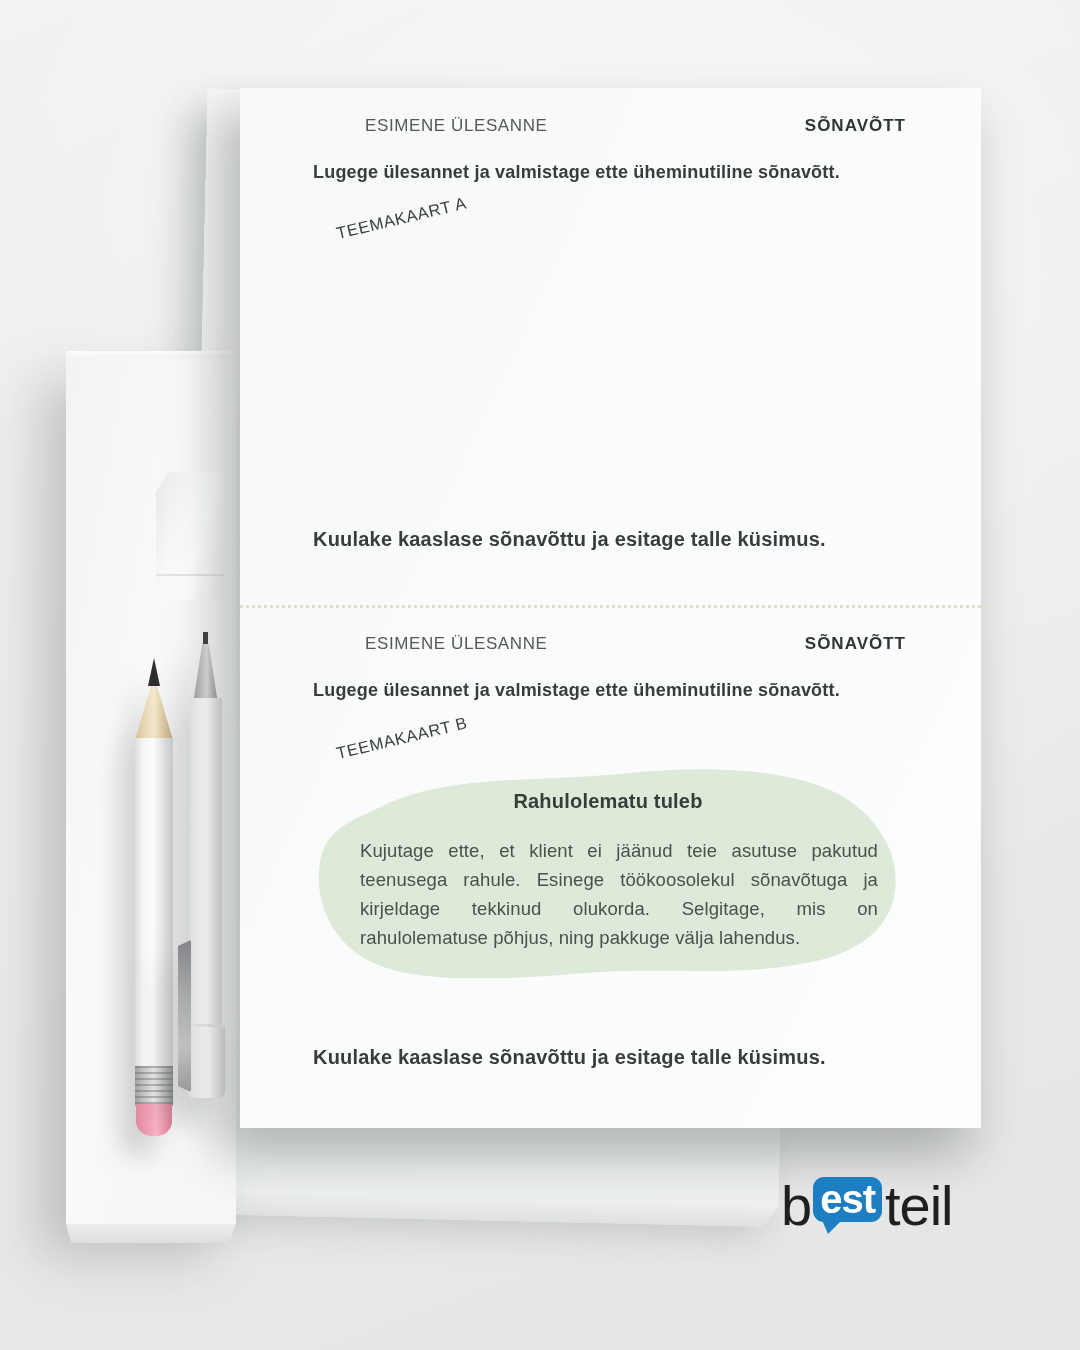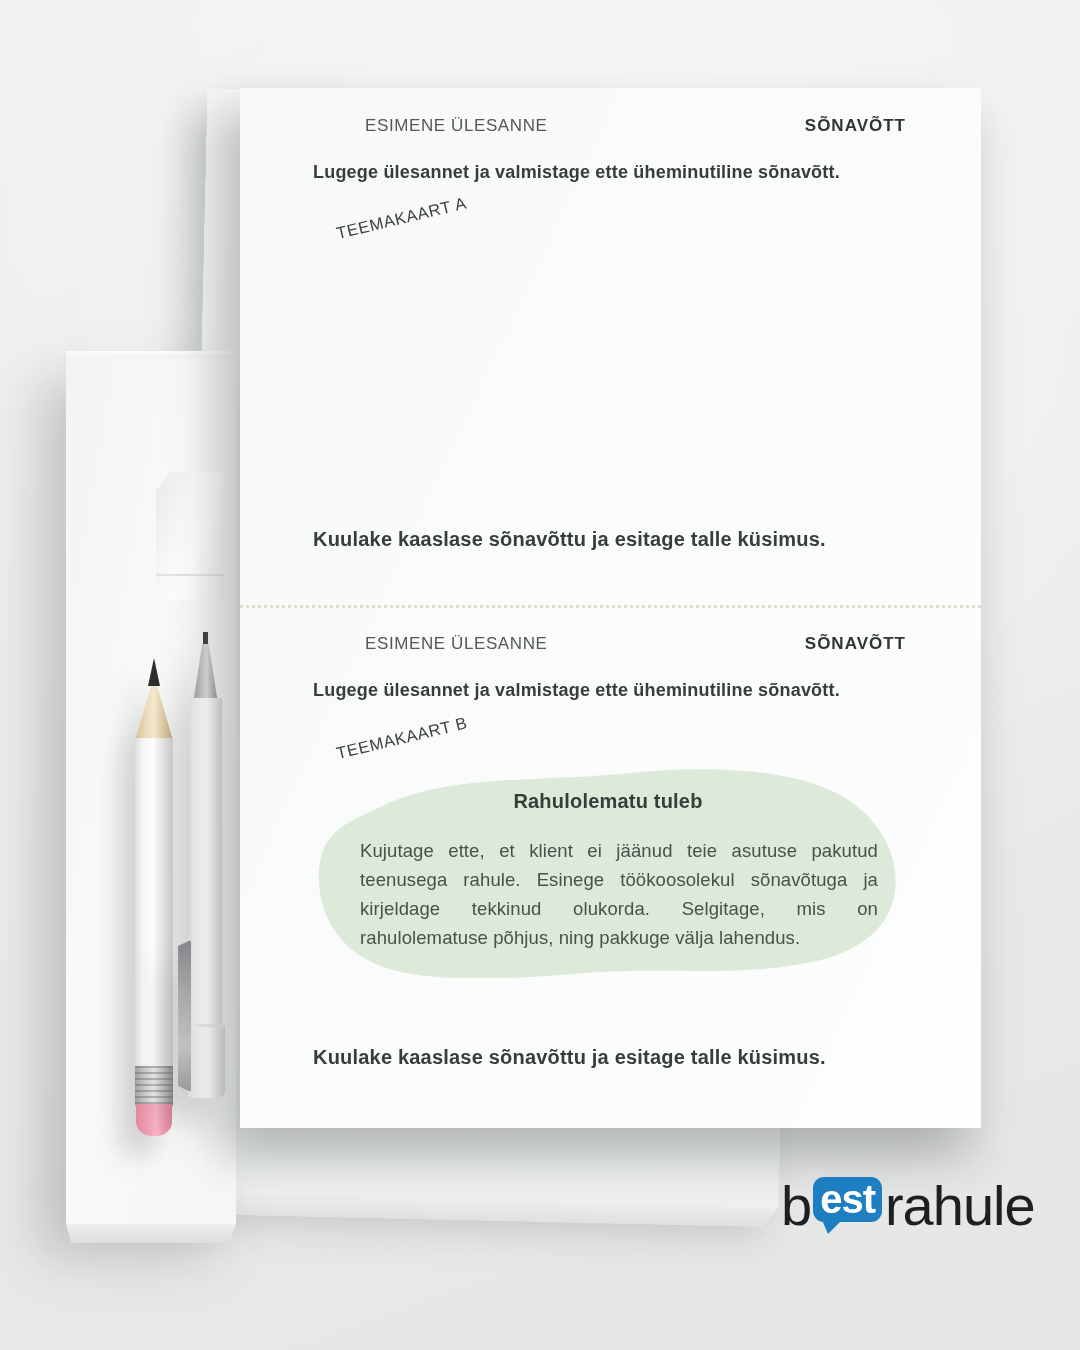--- a/index.html
+++ b/index.html
@@ -205,14 +205,14 @@
     <div class="listen-line">Kuulake kaaslase sõnavõttu ja esitage talle küsimus.</div>
   </div>
 
 </div>
 
 <div class="logo">
   <span class="logo-text">b</span>
   <span class="logo-bubble">
     <span class="logo-bubble-text">est</span>
   </span>
-  <span class="logo-text">rahule</span>
+  <span class="logo-text">teil</span>
 </div>
 
 </body></html>

